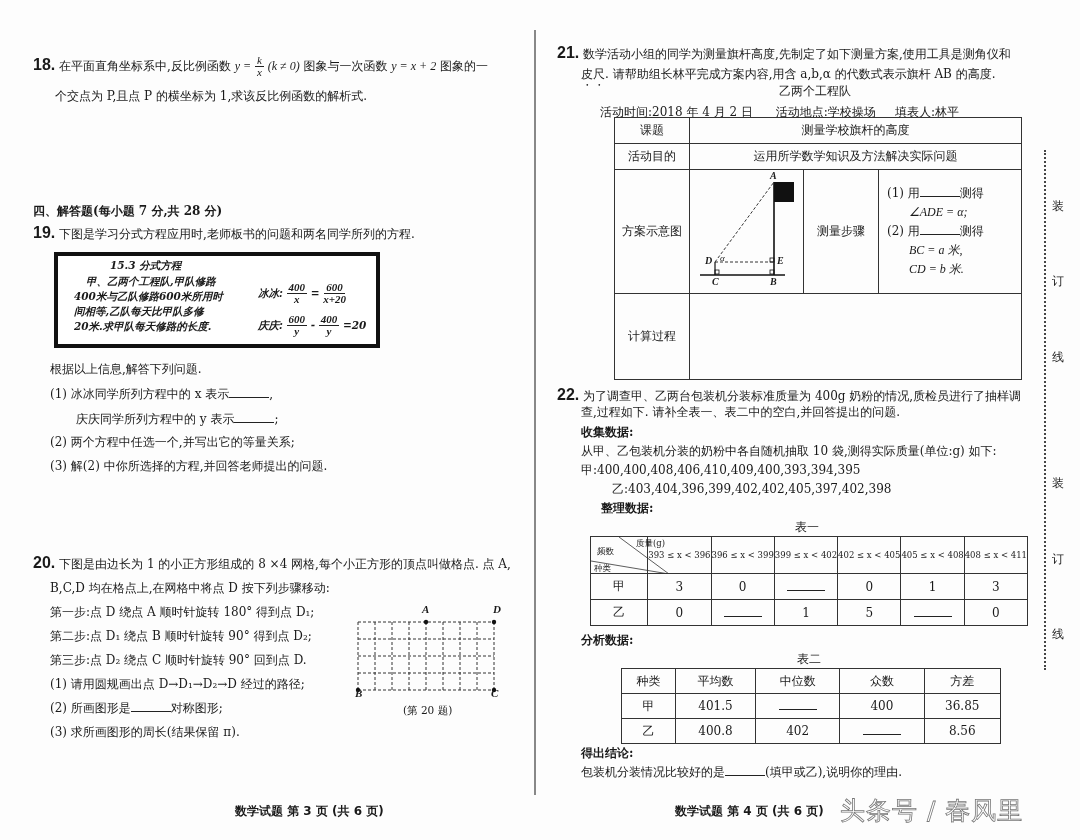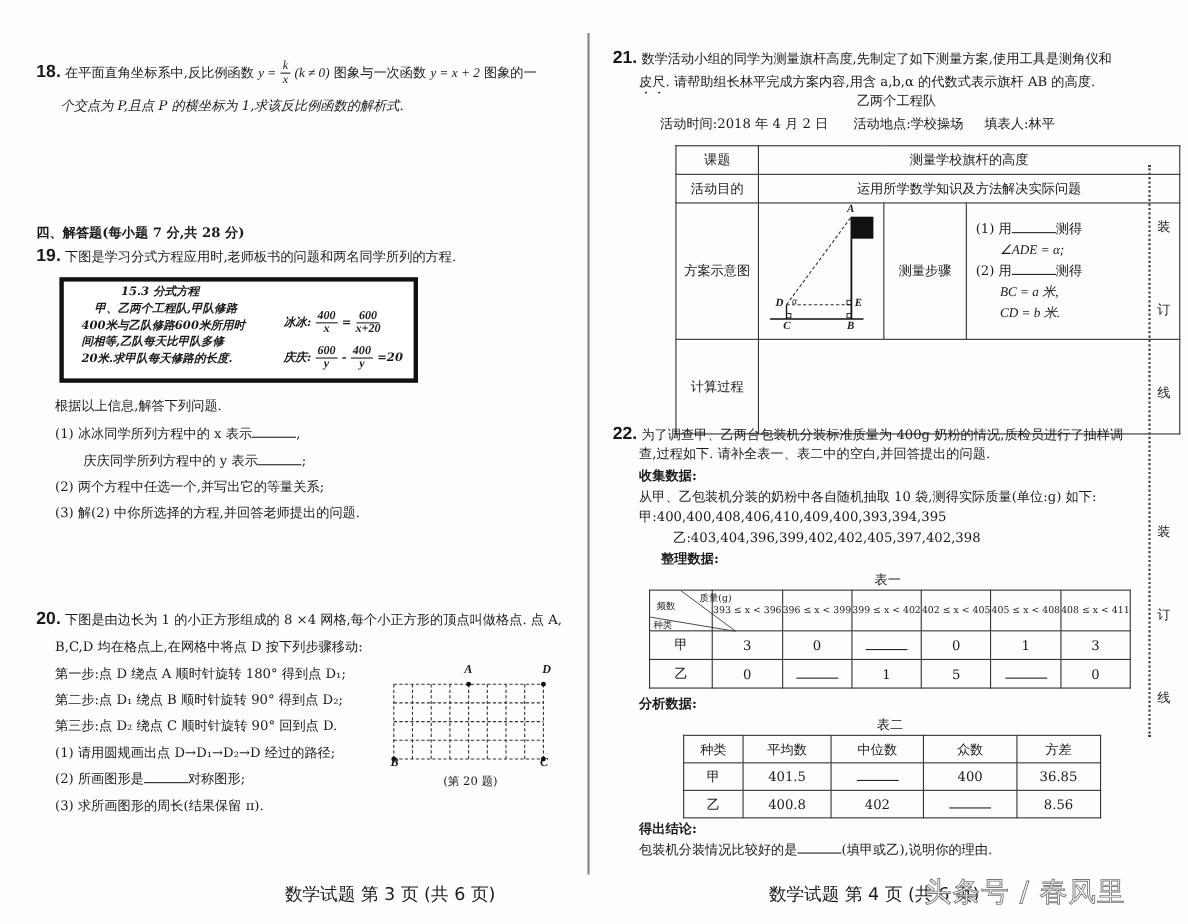--- a/index.html
+++ b/index.html
@@ -16,29 +16,29 @@
   .divider { position: absolute; left: 534px; top: 30px; width: 1.5px; height: 765px; background: #888; }
   .binding { position: absolute; left: 1044px; top: 150px; width: 0; height: 520px; border-left: 2px dotted #444; }
   .bind-char { position: absolute; left: 1052px; font-size: 12px; }
   
   .board { position: absolute; left: 54px; top: 252px; width: 326px; height: 96px; border: 4px solid #111; background: #fff; }
   .board .hw { position: absolute; font-family: "DejaVu Serif", serif; font-style: italic; font-size: 10.5px; line-height: 14px; white-space: nowrap; font-weight: bold; }
   
   .grid-fig { position: absolute; left: 355px; top: 615px; }
   
   table { border-collapse: collapse; }
-  .t21 { position: absolute; left: 614px; top: 132px; width: 459px; }
+  .t21 { position: absolute; left: 614px; top: 117px; width: 408px; }
   .t21 td { border: 1px solid #333; text-align: center; font-size: 12px; height: 26px; }
   .t1 { position: absolute; left: 590px; top: 536px; width: 438px; }
   .t1 td { border: 1px solid #333; text-align: center; font-size: 12px; height: 26px; }
   .t1 .hdr td { font-size: 8.5px; height: 37px; white-space: nowrap; }
   .t2 { position: absolute; left: 621px; top: 668px; width: 380px; }
   .t2 td { border: 1px solid #333; text-align: center; font-size: 12px; height: 25px; }
   .tblank { display: inline-block; width: 38px; border-bottom: 1px solid #222; height: 10px; }
-  .footer { position: absolute; top: 803px; font-size: 16px; font-weight: normal; font-family: "DejaVu Sans", sans-serif; margin-left: 24px; }
+  .footer { position: absolute; top: 803px; font-size: 12px; font-weight: bold; font-family: "DejaVu Sans", sans-serif; }
   .watermark { position: absolute; left: 840px; top: 794px; font-size: 25px; color: #fff; font-family: "DejaVu Sans", sans-serif; -webkit-text-stroke: 0.8px #777; letter-spacing: 1px; }
   .dotmark { text-emphasis: dot; -webkit-text-emphasis: dot; text-emphasis-position: under; -webkit-text-emphasis-position: under; }
 </style>
 </head>
 <body>
 
 <div>
 
   <div class="line" style="left:33px; top:55px;">
     <span class="q-num">18.</span>
@@ -46,21 +46,21 @@
     <span class="it">y =</span>
     <span class="frac">
         <span class="num">k</span>
         <span>x</span>
       </span>
     <span class="it">(k ≠ 0)</span>
     <span>图象与一次函数</span>
     <span class="it">y = x + 2</span>
     <span>图象的一</span>
   </div>
-  <div class="line" style="left:55px; top:88px;font-style:italic;">个交点为 P,且点 P 的横坐标为 1,求该反比例函数的解析式.</div>
+  <div class="line" style="left:55px; top:88px;">个交点为 P,且点 P 的横坐标为 1,求该反比例函数的解析式.</div>
 
   <div class="line bold" style="left:33px; top:203px;">四、解答题(每小题 7 分,共 28 分)</div>
 
   <div class="line" style="left:33px; top:225px;">
     <span class="q-num">19.</span>
     <span>下图是学习分式方程应用时,老师板书的问题和两名同学所列的方程.</span>
   </div>
 
   <div class="board">
     <div class="hw" style="left:52px; top:2px;">15.3 分式方程</div>

